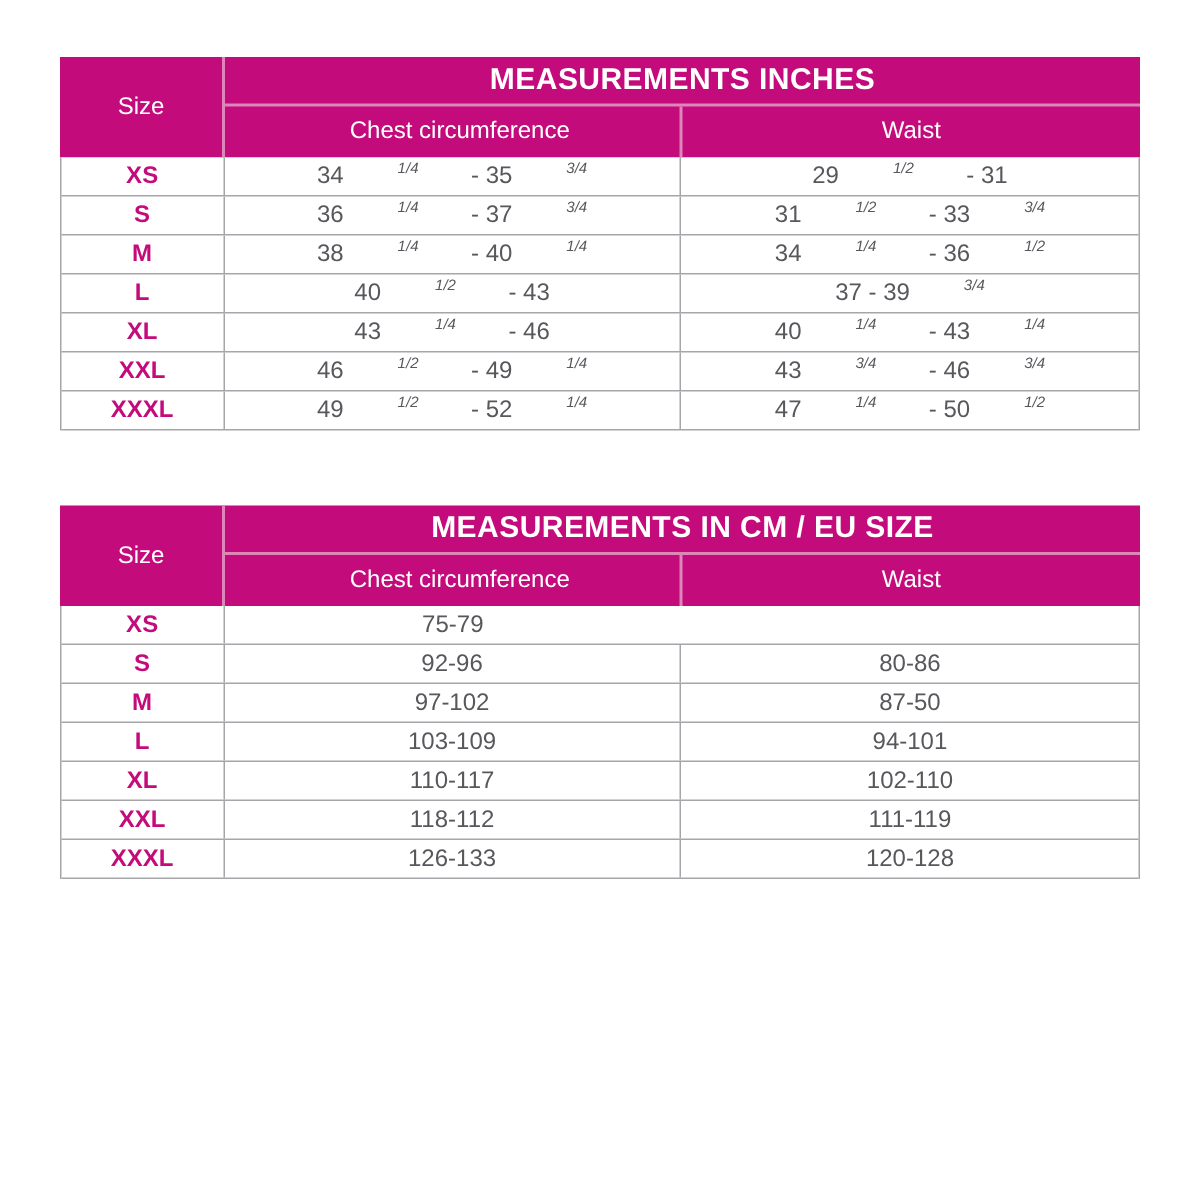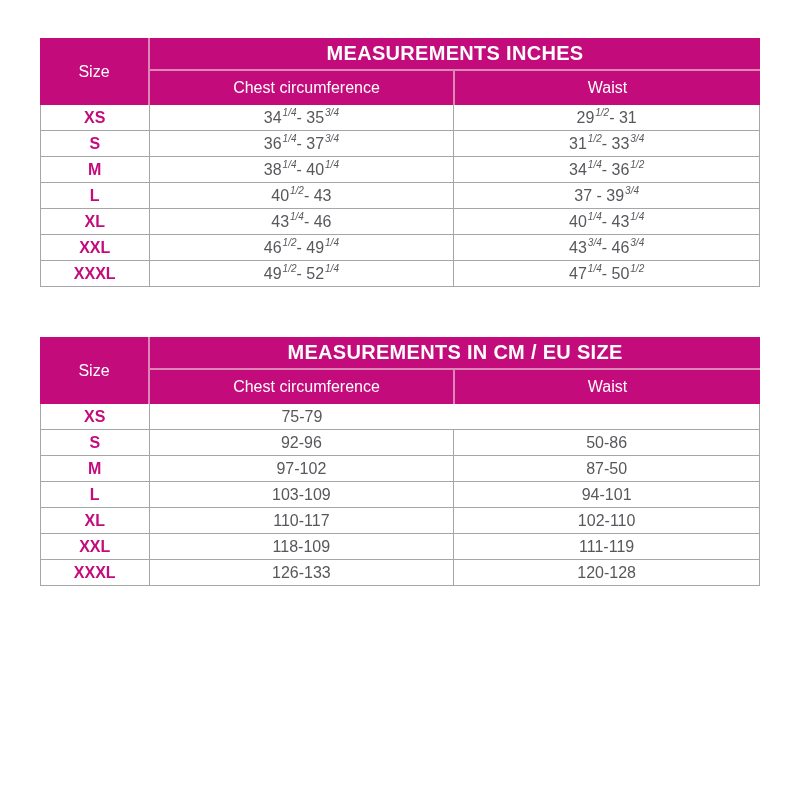--- a/index.html
+++ b/index.html
@@ -81,21 +81,21 @@
     align-items: center;
     justify-content: center;
     font-size: 16px;
     line-height: 1;
   }
   .cell.size {
     font-weight: bold;
     color: var(--c-accent, #C30B7B);
     border-right: 1.5px solid var(--c-grid, #A6A5AA);
   }
-  .cell.val { color: var(--c-text, #58575C); }
+  .cell.val { color: var(--c-text, #58575C); gap: 35px; }
   .cell.val.chest { border-right: 1.5px solid var(--c-grid, #A6A5AA); }
 
   .sup {
     font-size: 10px;
     position: relative;
     top: -5px;
     margin-left: 1px;
     font-style: italic;
   }
 </style>
@@ -158,40 +158,40 @@
       <div class="col-head c2">Waist</div>
     </div>
     <div class="tbody">
         <div class="trow">
           <div class="cell size">XS</div>
           <div class="cell val waist">75-79</div>
         </div>
         <div class="trow">
           <div class="cell size">S</div>
           <div class="cell val chest">92-96</div>
-          <div class="cell val waist">50-86</div>
+          <div class="cell val waist">80-86</div>
         </div>
         <div class="trow">
           <div class="cell size">M</div>
           <div class="cell val chest">97-102</div>
           <div class="cell val waist">87-50</div>
         </div>
         <div class="trow">
           <div class="cell size">L</div>
           <div class="cell val chest">103-109</div>
           <div class="cell val waist">94-101</div>
         </div>
         <div class="trow">
           <div class="cell size">XL</div>
           <div class="cell val chest">110-117</div>
           <div class="cell val waist">102-110</div>
         </div>
         <div class="trow">
           <div class="cell size">XXL</div>
-          <div class="cell val chest">118-109</div>
+          <div class="cell val chest">118-112</div>
           <div class="cell val waist">111-119</div>
         </div>
         <div class="trow">
           <div class="cell size">XXXL</div>
           <div class="cell val chest">126-133</div>
           <div class="cell val waist">120-128</div>
         </div>
       </div>
   </div>
 

